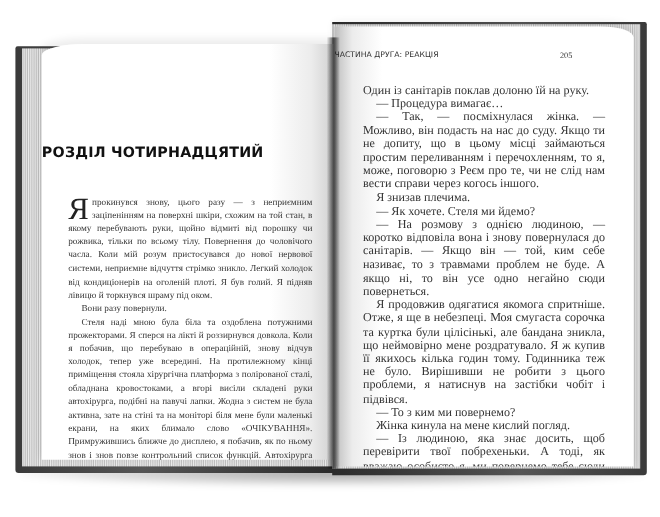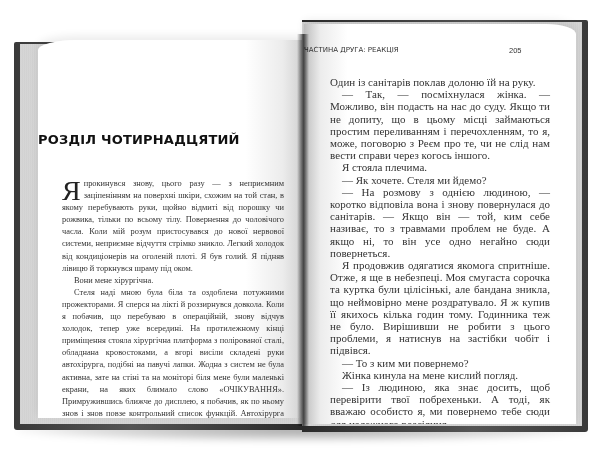--- a/index.html
+++ b/index.html
@@ -68,53 +68,54 @@
   .dropcap {
     float:left; font-size:28px; line-height:22px; margin:2px 3px 0 0; color:#222;
   }
   
   .running-head {
     position:absolute; left:0; top:22px; width:200px; 
     font-family:"DejaVu Sans","Liberation Sans",sans-serif; font-size:7px; color:#333;
   }
   .page-number {
     position:absolute; left:205px; top:22px; font-size:7.5px; color:#333;
-    font-family:Liberation Sans, sans-serif;
+    font-family:Liberation Serif, serif;
   }
   .right-text {
     position:absolute; left:26px; top:52px; width:220px;
     font-size:11px; line-height:12.2px; color:#333; text-align:justify;
   }
 </style>
 </head>
 <body>
 
 <div class="ground-shadow"></div>
 <div class="cover-left"></div>
 <div class="cover-right"></div>
 <div class="stack-left"></div>
 <div class="stack-right"></div>
 
 <div class="page page-left">
   <div class="chapter-title">РОЗДІЛ ЧОТИРНАДЦЯТИЙ</div>
   <div class="left-text">
     <p class="first"><span class="dropcap">Я</span><span>прокинувся знову, цього разу — з неприємним заціпенінням на поверхні шкіри, схожим на той стан, в якому перебувають руки, щойно відмиті від порошку чи рожвика, тільки по всьому тілу. Повернення до чоловічого часла. Коли мій розум пристосувався до нової нервової системи, неприємне відчуття стрімко зникло. Легкий холодок від кондиціонерів на оголеній плоті. Я був голий. Я підняв лівицю й торкнувся шраму під оком.</span></p>
-    <p>Вони мене хірургічна.</p>
+    <p>Вони разу повернули.</p>
     <p>Стеля наді мною була біла та оздоблена потужними прожекторами. Я сперся на лікті й роззирнувся довкола. Коли я побачив, що перебуваю в операційній, знову відчув холодок, тепер уже всередині. На протилежному кінці приміщення стояла хірургічна платформа з полірованої сталі, обладнана кровостоками, а вгорі висіли складені руки автохірурга, подібні на павучі лапки. Жодна з систем не була активна, зате на стіні та на моніторі біля мене були маленькі екрани, на яких блимало слово «ОЧІКУВАННЯ». Примружившись ближче до дисплею, я побачив, як по ньому знов і знов повзе контрольний список функцій. Автохірурга програмували на те, щоб роздерти мене на частини.</p>
 
   </div>
 </div>
 
 <div class="page page-right">
   <div class="running-head">ЧАСТИНА ДРУГА: РЕАКЦІЯ</div>
   <div class="page-number">205</div>
   <div class="right-text">
     <p style="text-indent:0">Один із санітарів поклав долоню їй на руку.</p>
+    <p>— Процедура вимагає…</p>
     <p>— Так, — посміхнулася жінка. — Можливо, він подасть на нас до суду. Якщо ти не допиту, що в цьому місці займаються простим переливанням і перечохленням, то я, може, поговорю з Реєм про те, чи не слід нам вести справи через когось іншого.</p>
-    <p>Я стояла плечима.</p>
+    <p>Я знизав плечима.</p>
     <p>— Як хочете. Стеля ми йдемо?</p>
     <p>— На розмову з однією людиною, — коротко відповіла вона і знову повернулася до санітарів. — Якщо він — той, ким себе називає, то з травмами проблем не буде. А якщо ні, то він усе одно негайно сюди повернеться.</p>
     <p>Я продовжив одягатися якомога спритніше. Отже, я ще в небезпеці. Моя смугаста сорочка та куртка були цілісінькі, але бандана зникла, що неймовірно мене роздратувало. Я ж купив її якихось кілька годин тому. Годинника теж не було. Вирішивши не робити з цього проблеми, я натиснув на застібки чобіт і підвівся.</p>
     <p>— То з ким ми повернемо?</p>
     <p>Жінка кинула на мене кислий погляд.</p>
     <p>— Із людиною, яка знає досить, щоб перевірити твої побрехеньки. А тоді, як вважаю особисто я, ми повернемо тебе сюди для належного розсіяння.</p>
     <p>— Коли це закінчиться, — спокійно промовив я, — мені, можливо, вдасться переконати одного з наших загонів зазирнути до вас. Ну, у вашому справжньому чохлі. Вам захочуть подякувати за підтримку.</p>
 
   </div>
 </div>

